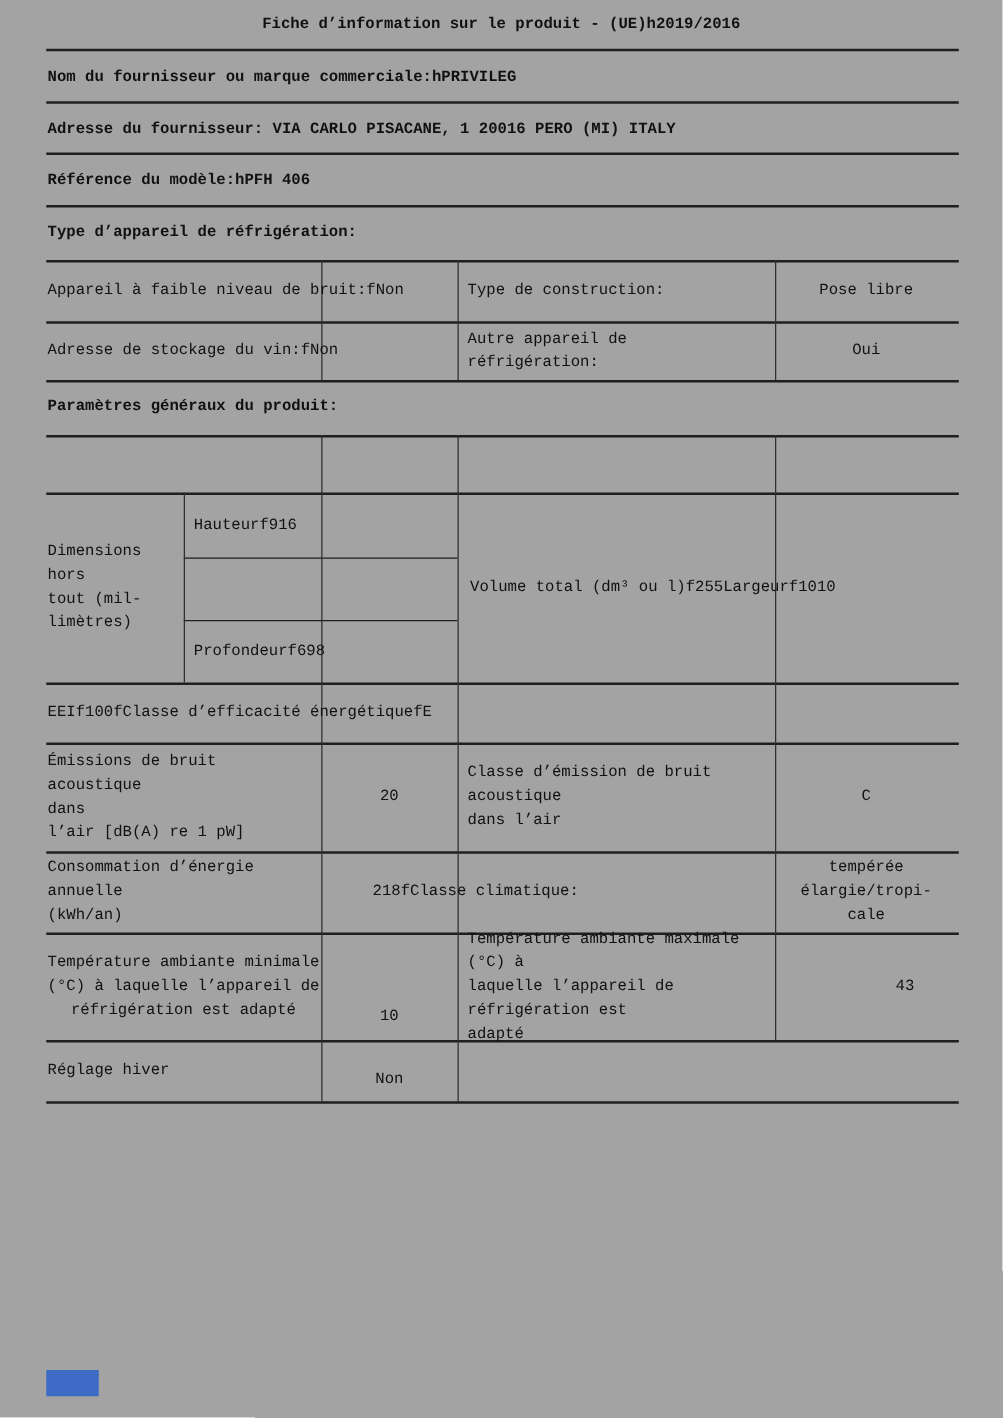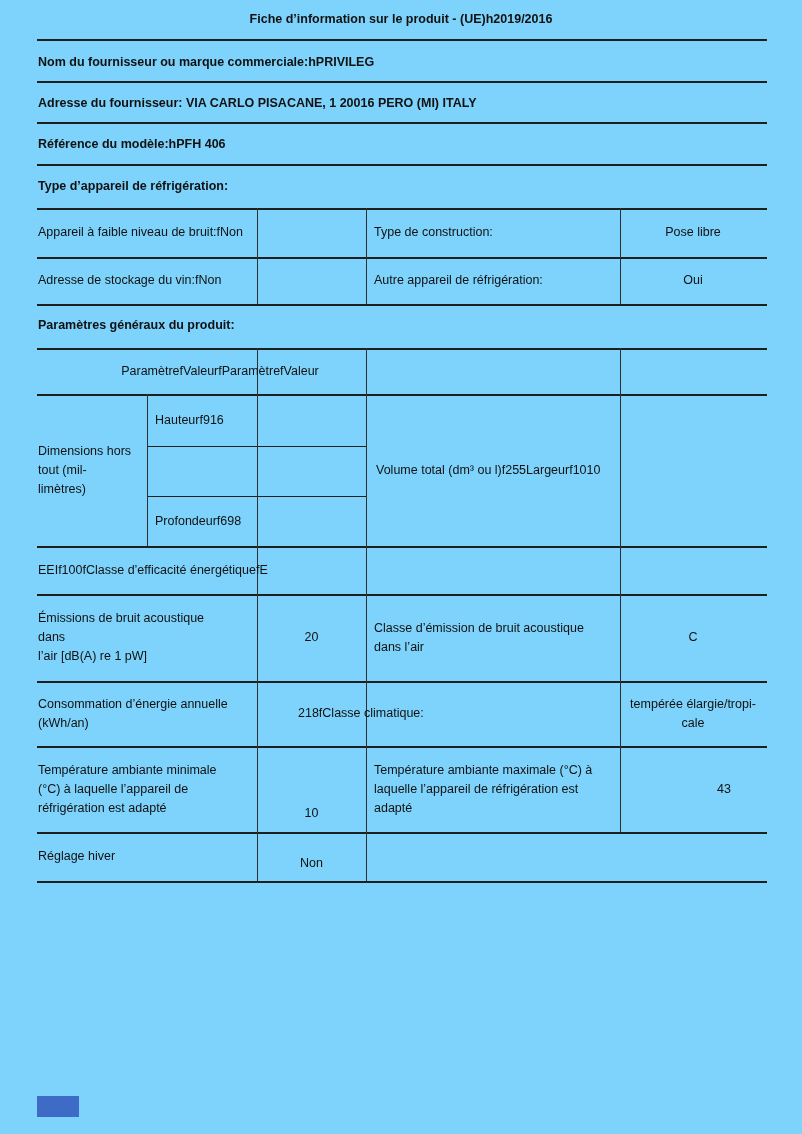--- a/index.html
+++ b/index.html
@@ -1,20 +1,20 @@
 <!DOCTYPE html>
 <html><head>
 <meta charset="utf-8">
 <style>
   html,body{margin:0;padding:0;background:#ffffff;}
   .page{
     position:relative;
     width:802px;height:1134px;
-    background:#7dd3fc;
-    font-family:Liberation Sans, sans-serif;
+    background:#a3a3a3;
+    font-family:Liberation Mono, monospace;
     color:#111111;
     font-size:12.5px;
     line-height:19px;
     overflow:hidden;
   }
   .hr{position:absolute;left:37px;width:730px;height:2px;background:#1f1f1f;}
   .hr-sub{position:absolute;left:147px;width:219px;height:1px;background:#1f1f1f;}
   .vr{position:absolute;width:1px;background:#2f2f2f;}
   .cell{position:absolute;display:flex;align-items:center;white-space:pre-line;}
   .nowrap{white-space:nowrap;}
@@ -65,21 +65,20 @@
   <div class="hr" style="top:681px;"></div>
   <div class="hr" style="top:746px;"></div>
   <div class="hr" style="top:832px;"></div>
   <div class="hr" style="top:881px;"></div>
 
   <div class="vr" style="left:147px;top:394px;height:152px;"></div>
   <div class="vr" style="left:257px;top:348px;height:533px;"></div>
   <div class="vr" style="left:366px;top:348px;height:533px;"></div>
   <div class="vr" style="left:620px;top:348px;height:484px;"></div>
 
-  <div class="cell ctr nowrap" style="left:40px;top:348px;height:46px;width:360px;">ParamètrefValeurfParamètrefValeur</div>
 
   <div class="cell" style="left:38px;top:394px;height:152px;width:105px;">Dimensions hors
 tout (mil-
 limètres)</div>
   <div class="cell nowrap" style="left:155px;top:394px;height:52px;">Hauteurf916</div>
   <div class="cell nowrap" style="left:155px;top:496px;height:50px;">Profondeurf698</div>
   <div class="cell nowrap" style="left:376px;top:394px;height:152px;">Volume total (dm³ ou l)f255Largeurf1010</div>
 
   <div class="cell nowrap" style="left:38px;top:546px;height:48px;">EEIf100fClasse d’efficacité énergétiquefE</div>
 
@@ -90,21 +89,21 @@
   <div class="cell" style="left:374px;top:594px;height:87px;width:244px;">Classe d’émission de bruit acoustique
 dans l’air</div>
   <div class="cell ctr" style="left:620px;top:594px;height:87px;width:146px;">C</div>
 
   <div class="cell" style="left:38px;top:681px;height:65px;width:230px;">Consommation d’énergie annuelle
 (kWh/an)</div>
   <div class="cell nowrap" style="left:298px;top:681px;height:65px;">218fClasse climatique:</div>
   <div class="cell ctr" style="left:620px;top:681px;height:65px;width:146px;">tempérée élargie/tropi-
 cale</div>
 
-  <div class="cell" style="left:38px;top:746px;height:86px;width:218px;">Température ambiante minimale
+  <div class="cell" style="left:38px;top:746px;height:86px;width:218px;text-align:center;">Température ambiante minimale
 (°C) à laquelle l’appareil de
 réfrigération est adapté</div>
   <div class="cell ctr" style="left:257px;top:746px;height:86px;width:109px;margin-top:24px;">10</div>
   <div class="cell" style="left:374px;top:746px;height:86px;width:246px;">Température ambiante maximale (°C) à
 laquelle l’appareil de réfrigération est
 adapté</div>
   <div class="cell ctr" style="left:620px;top:746px;height:86px;width:146px;padding-left:31px;">43</div>
 
   <div class="cell nowrap" style="left:38px;top:832px;height:49px;">Réglage hiver</div>
   <div class="cell ctr" style="left:257px;top:832px;height:63px;width:109px;">Non</div>

